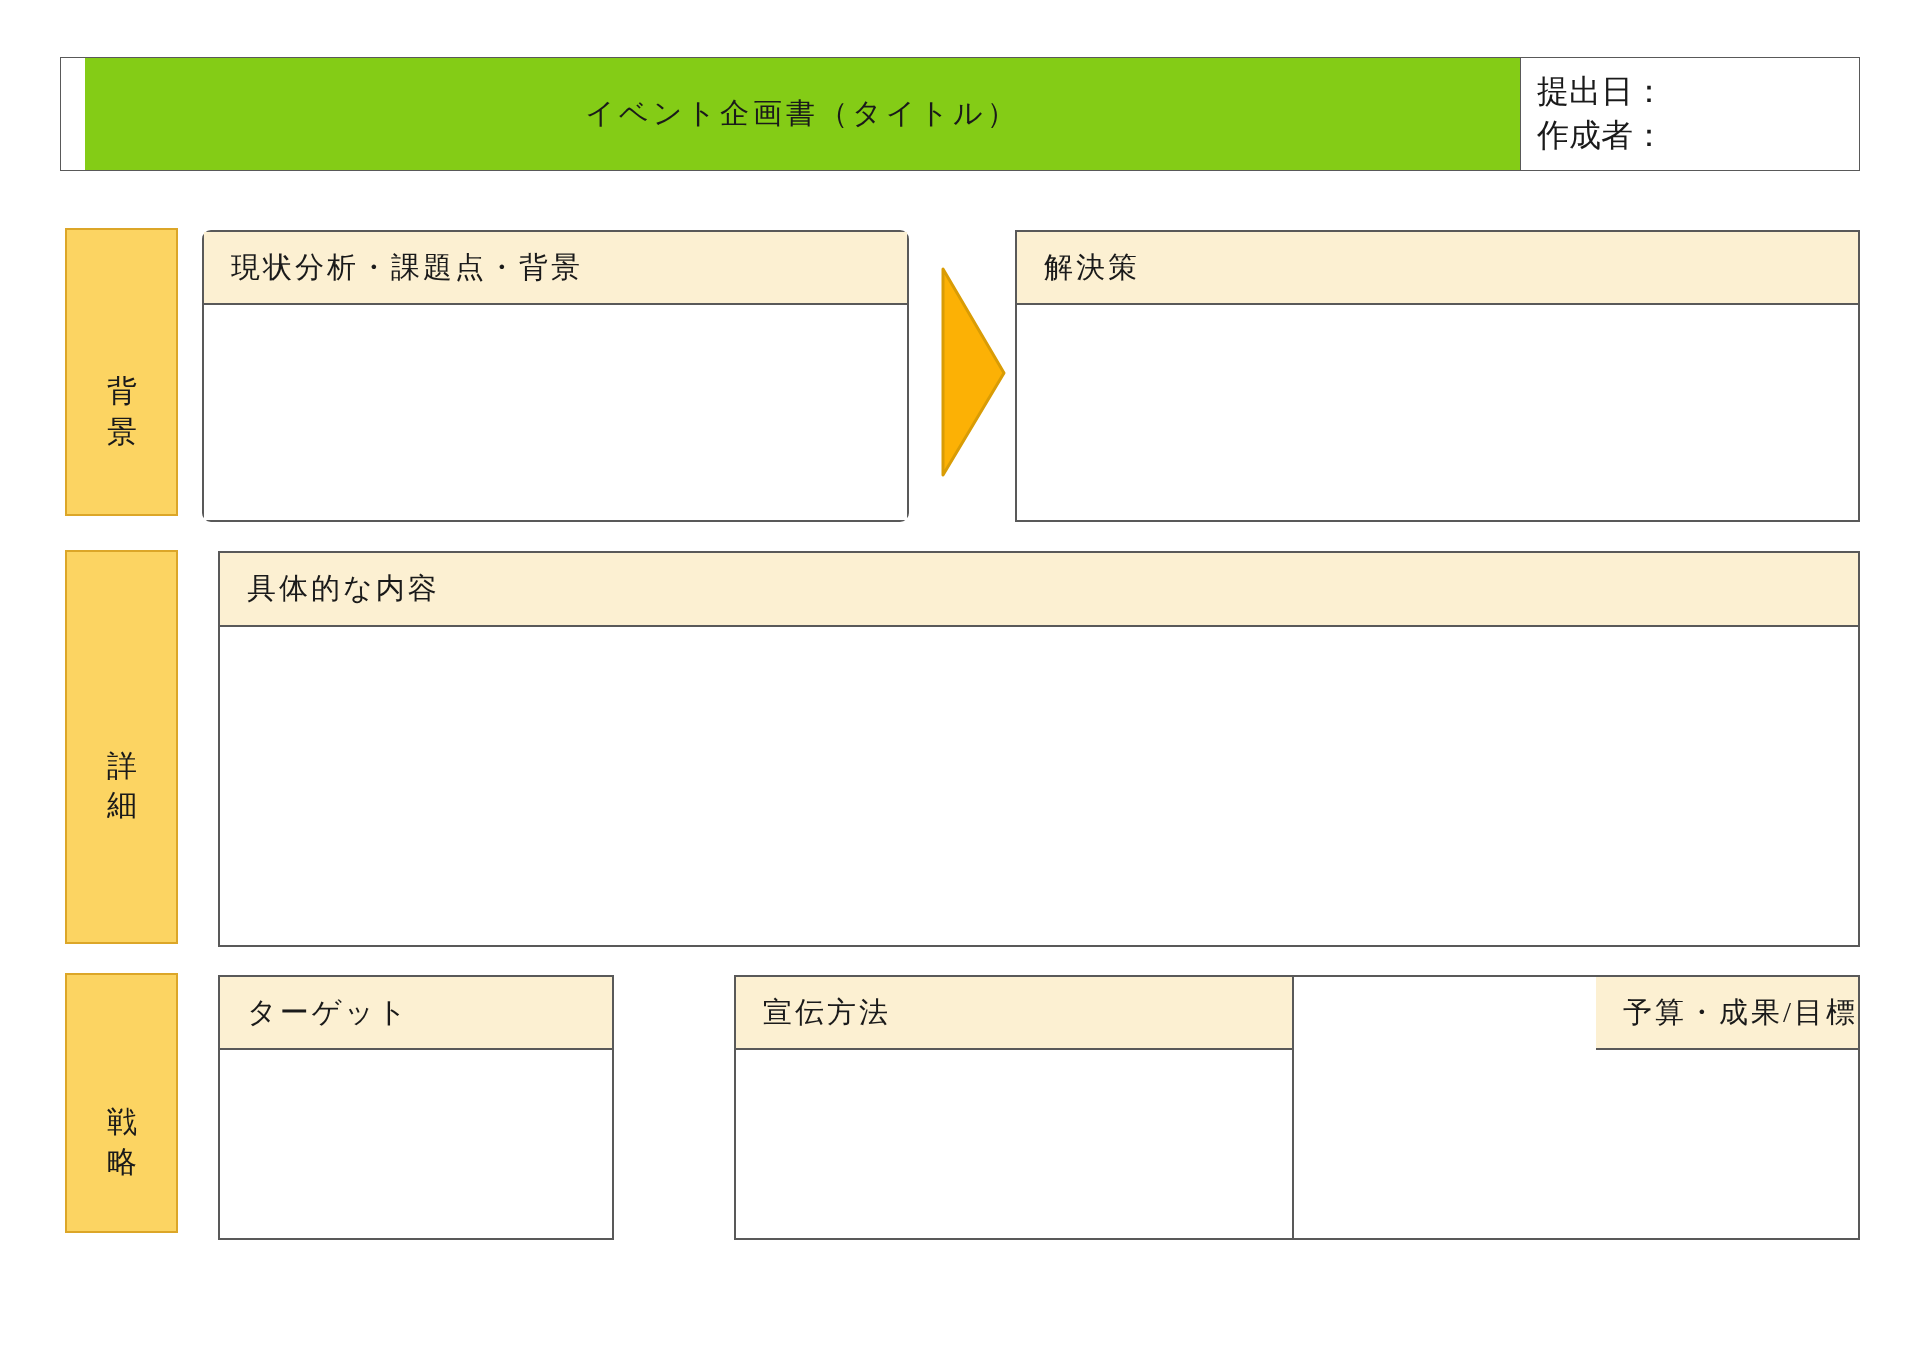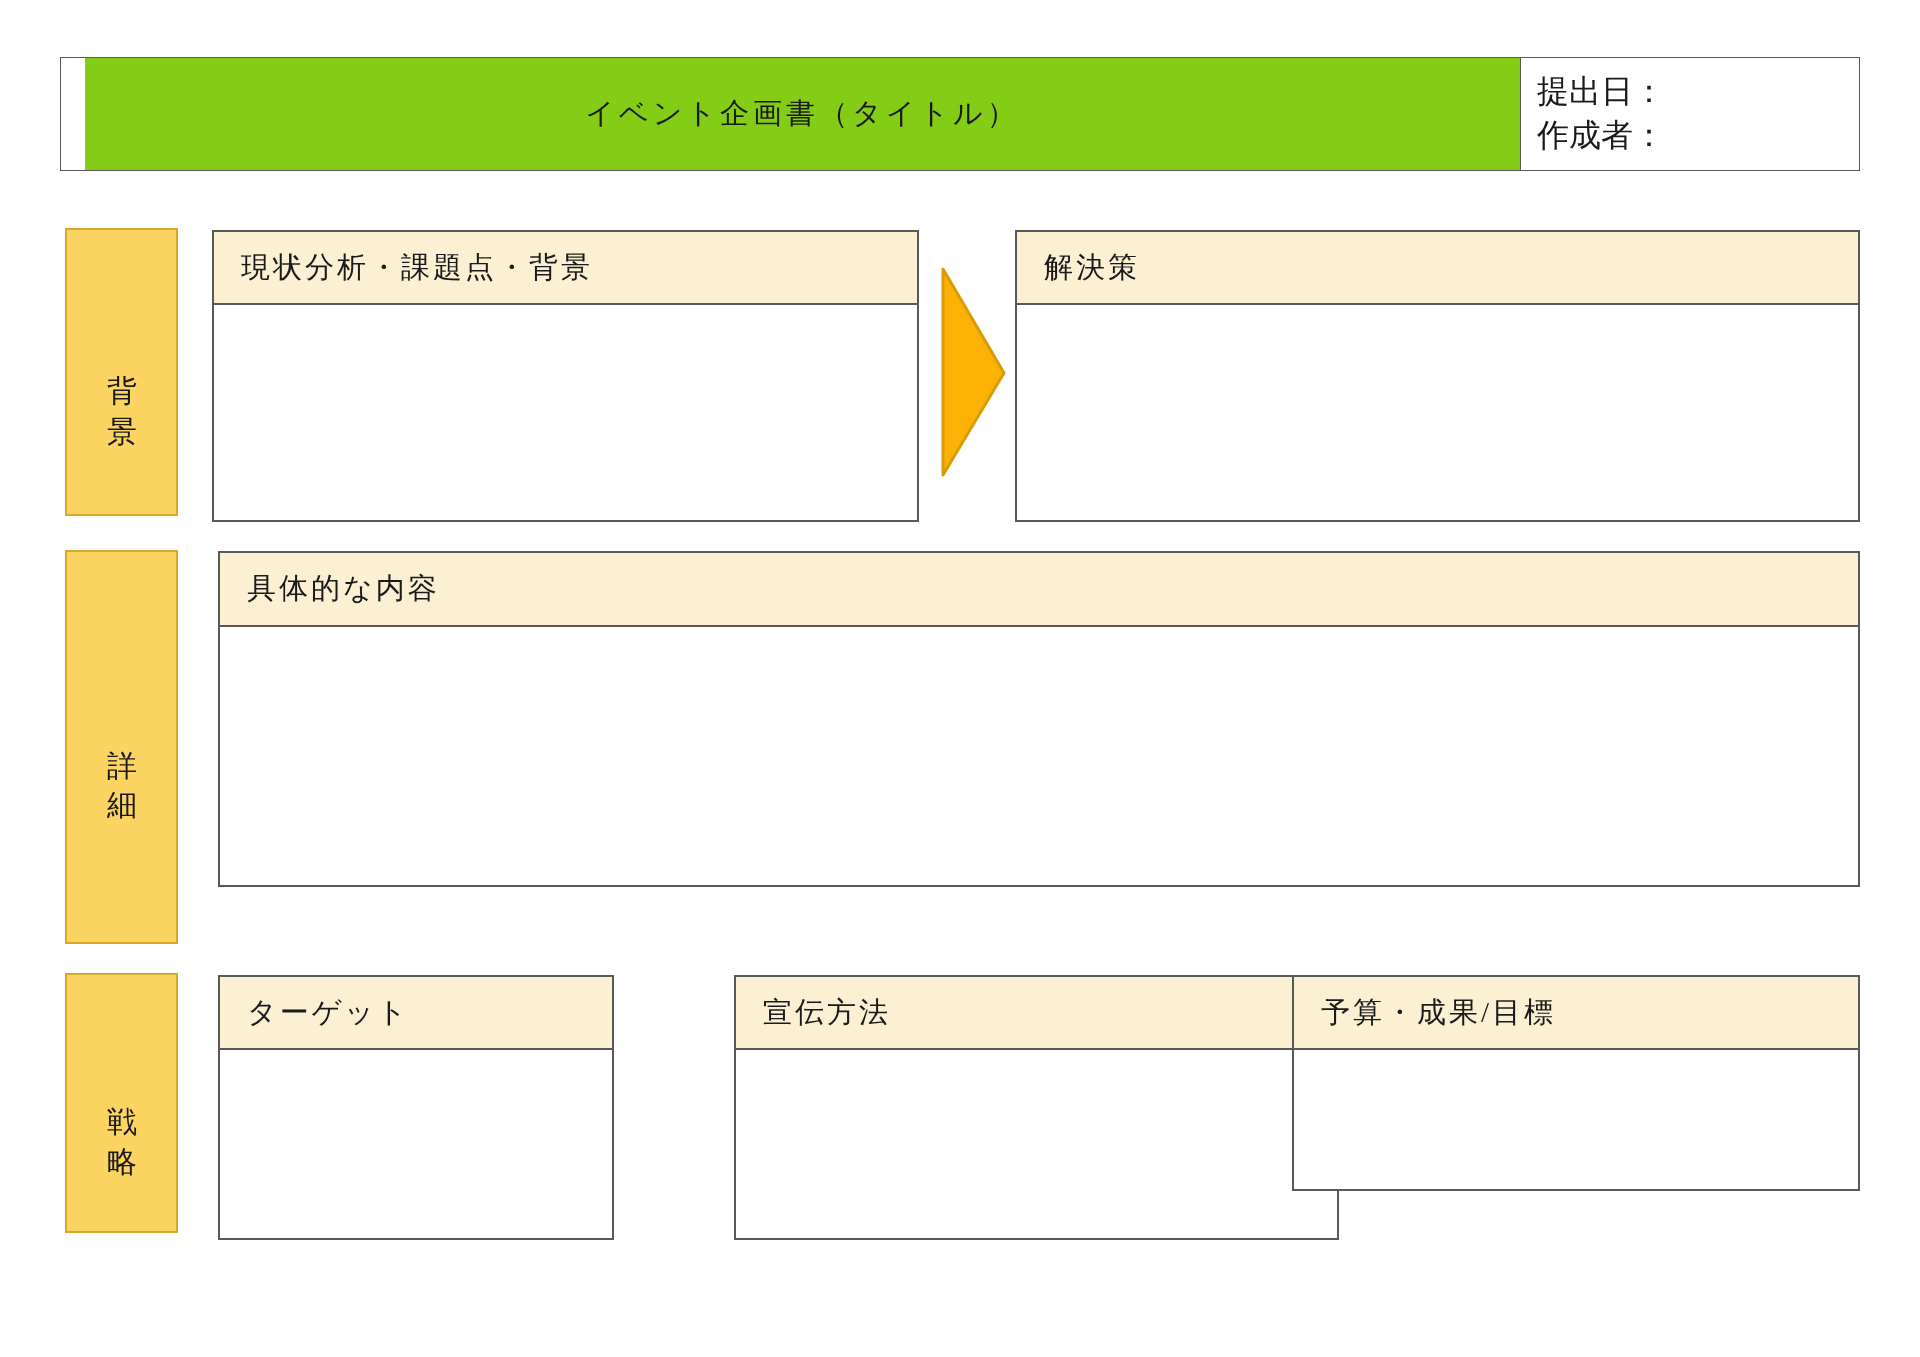--- a/index.html
+++ b/index.html
@@ -64,29 +64,29 @@
   }
   .box-body{flex:1;background:#ffffff;}
 
   
   .arrow{
     position:absolute;left:941px;top:266px;width:66px;height:212px;
   }
 
   
   #label-background{left:65px;top:228px;width:113px;height:288px;}
-  #box-analysis{left:212px;top:230px;width:707px;height:292px;}
+  #box-analysis{left:202px;top:230px;width:707px;height:292px;border-radius:9px;}
   #box-solution{left:1015px;top:230px;width:845px;height:292px;}
   #label-detail{left:65px;top:550px;width:113px;height:394px;}
-  #box-content{left:218px;top:551px;width:1642px;height:336px;}
+  #box-content{left:218px;top:551px;width:1642px;height:396px;}
   #box-content .box-header{height:74px;flex-basis:74px;}
   #label-strategy{left:65px;top:973px;width:113px;height:260px;}
   #box-target{left:218px;top:975px;width:396px;height:265px;}
   #box-promotion{left:734px;top:975px;width:605px;height:265px;}
-  #box-budget{left:1292px;top:975px;width:568px;height:216px;}
+  #box-budget{left:1292px;top:975px;width:568px;height:265px;align-items:flex-end;}
 </style>
 </head>
 <body>
 
 <div class="sheet">
 
   <div class="header-bar">
     <div class="header-title-cell">イベント企画書（タイトル）</div>
     <div class="header-meta-cell">
       <div>提出日：</div>

